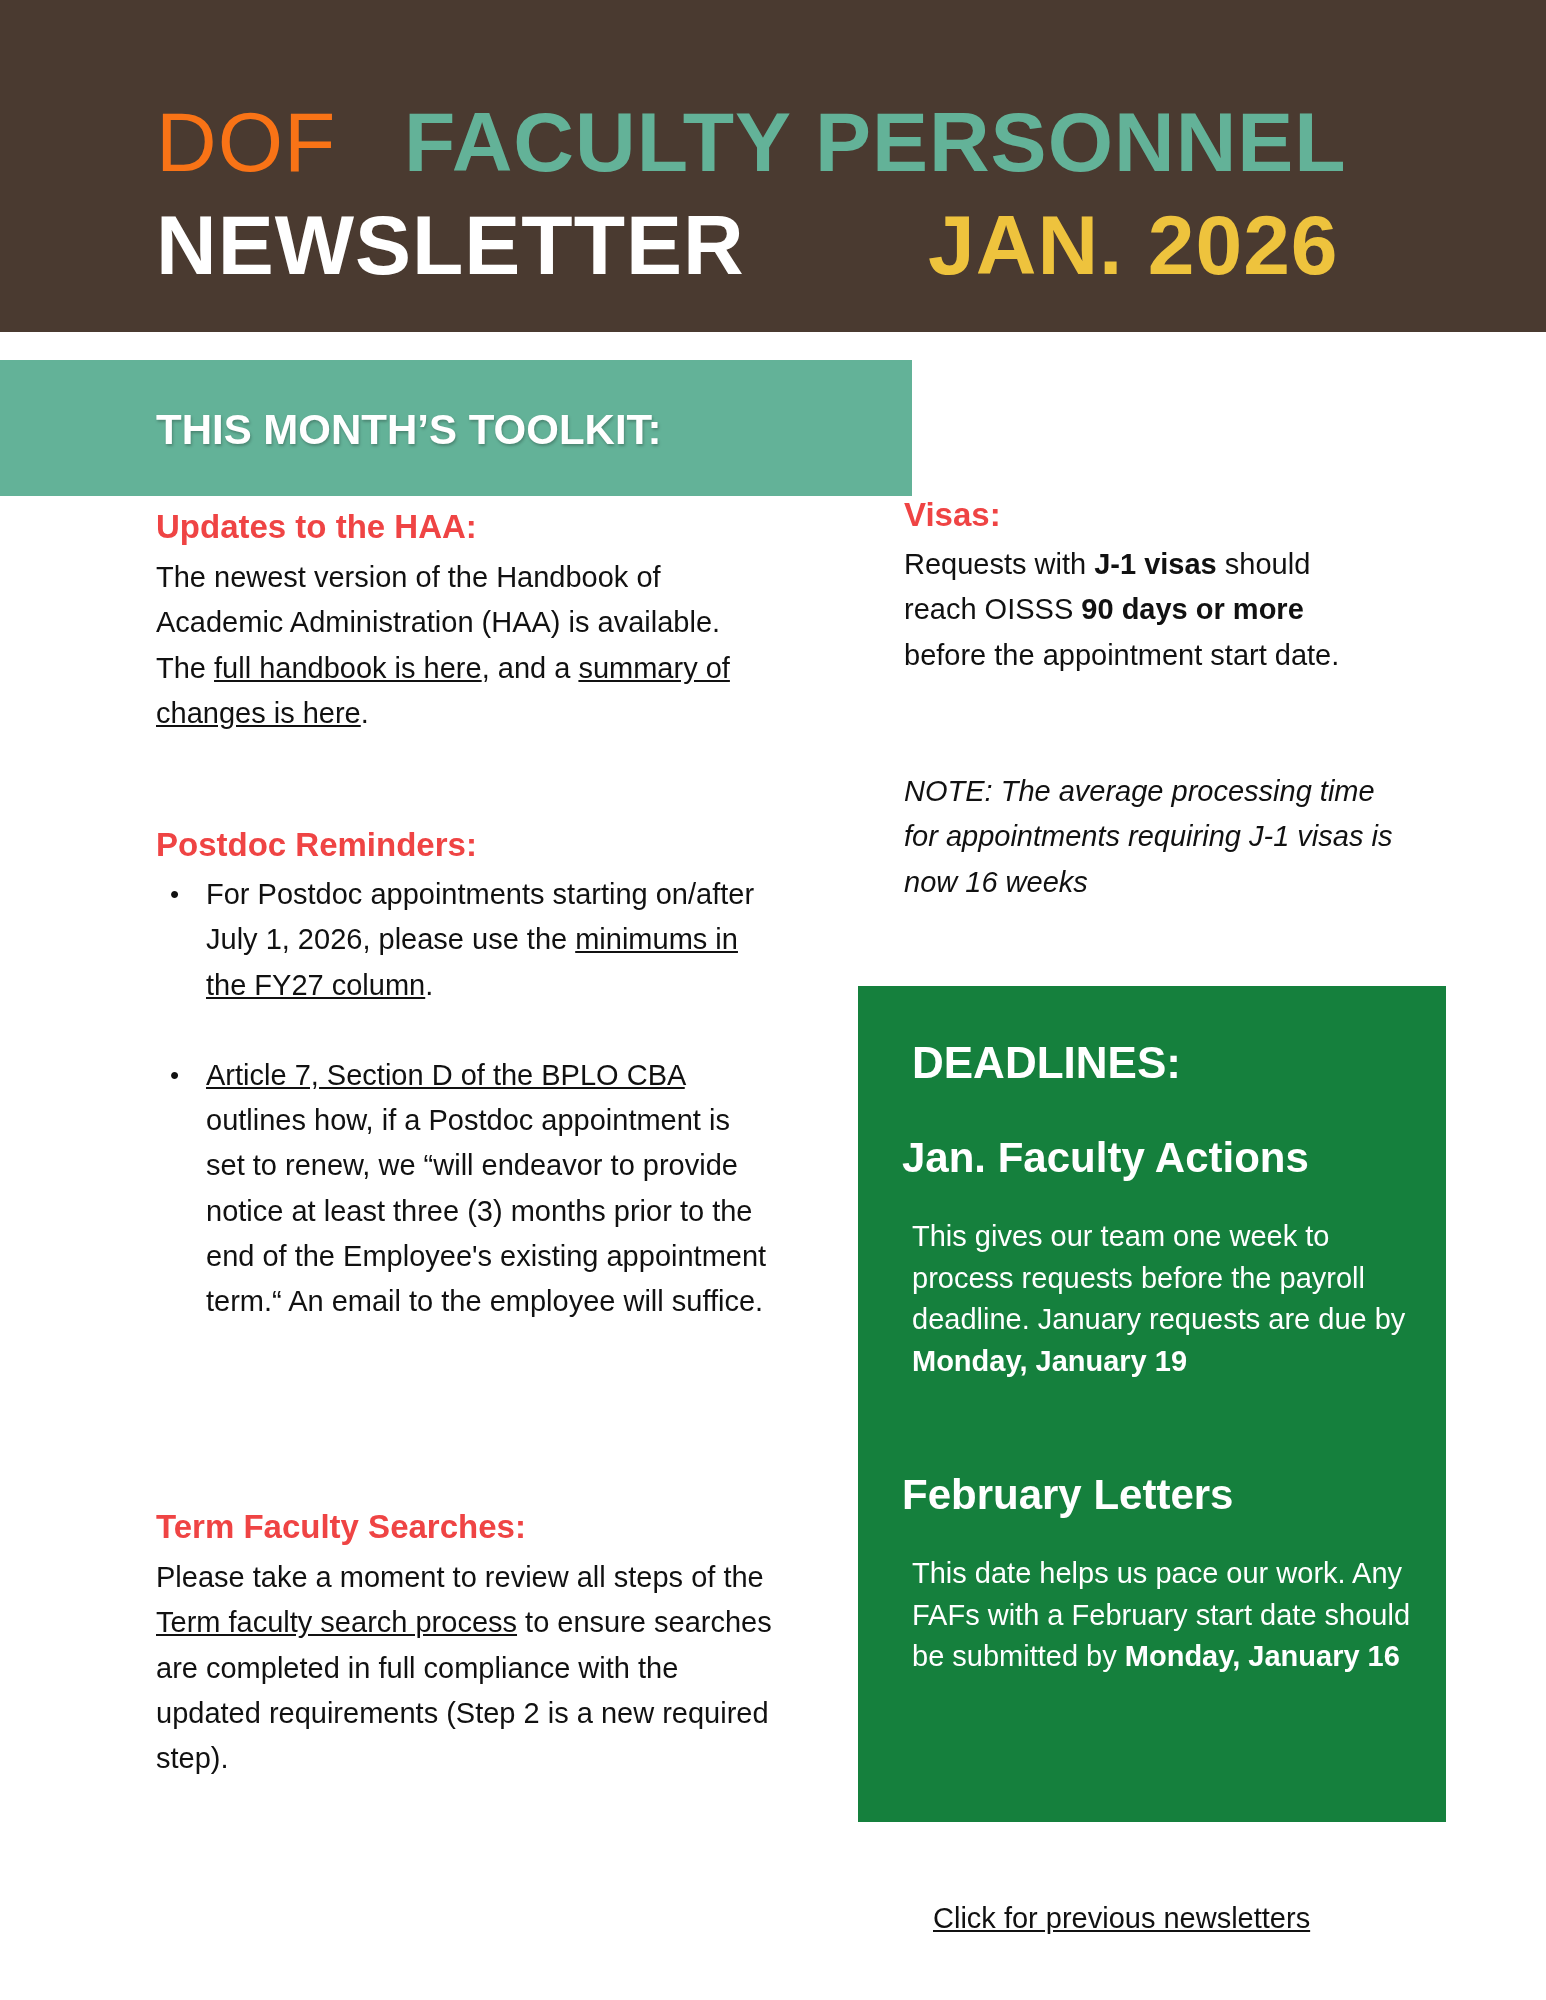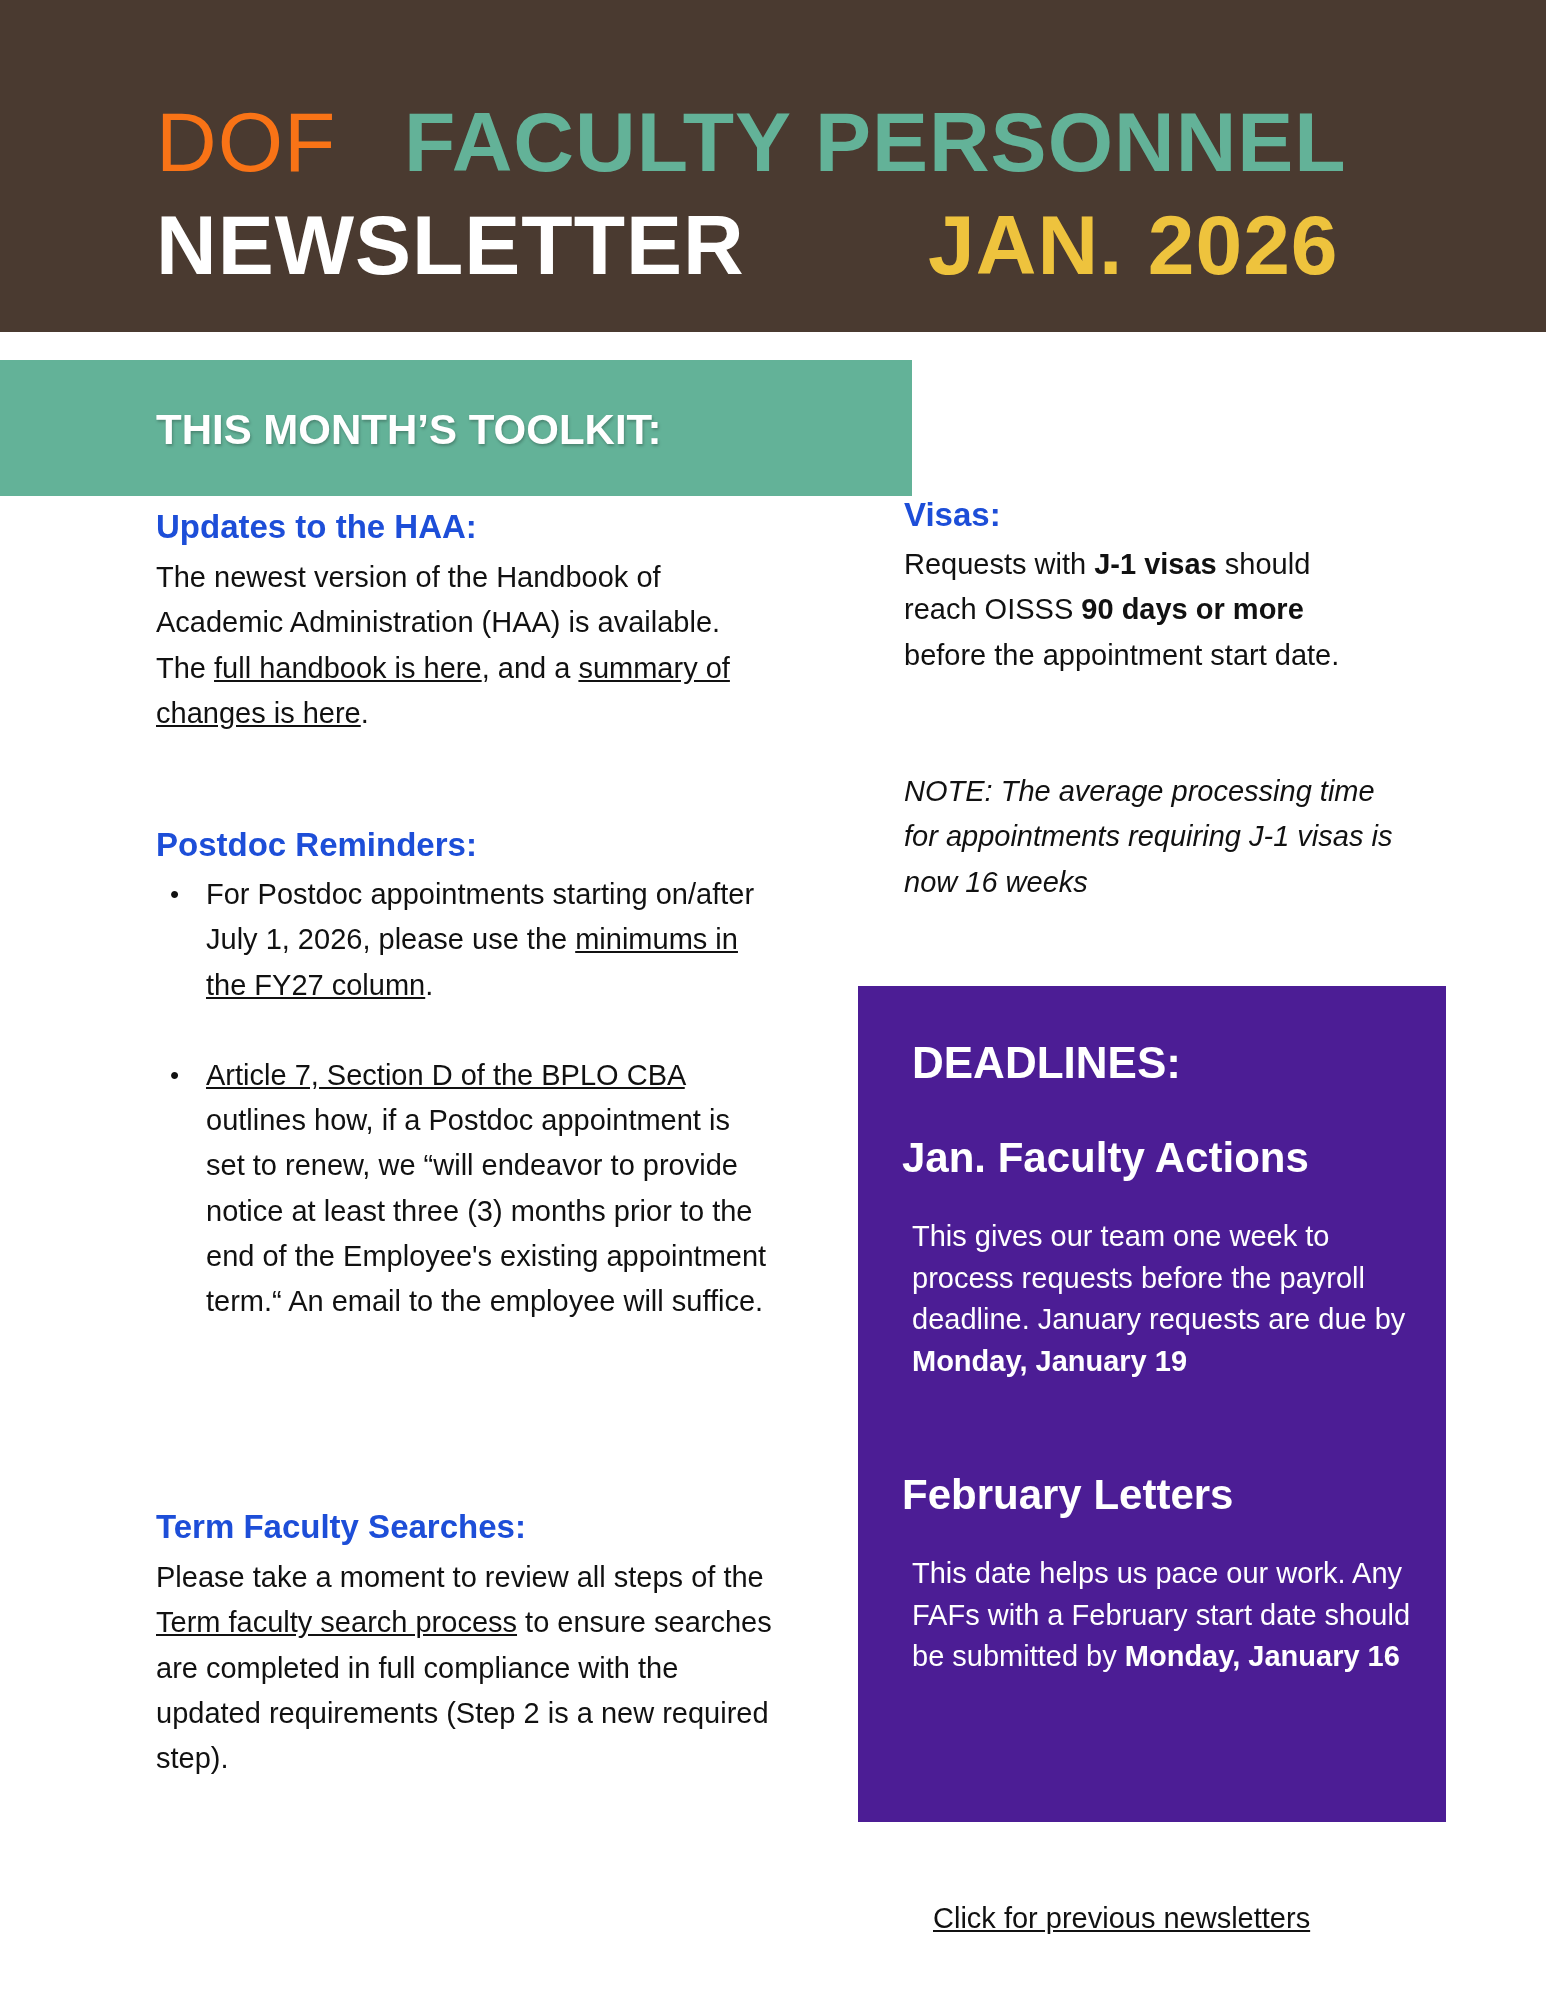--- a/index.html
+++ b/index.html
@@ -21,33 +21,33 @@
     .toolkit-bar {
       position: absolute; left: 0; top: 360px; width: 912px; height: 136px;
       background: #63b298;
     }
     .toolkit-title {
       position: absolute; left: 156px; top: 46px; color: #ffffff;
       font-size: 42px; font-weight: 700; white-space: nowrap;
       text-shadow: 1px 2px 3px rgba(0,0,0,0.25);
     }
 
-    .sec-h { position: absolute; font-size: 33px; font-weight: 700; color: #1d4ed8; white-space: nowrap; }
+    .sec-h { position: absolute; font-size: 33px; font-weight: 700; color: #ef4444; white-space: nowrap; }
     .para { position: absolute; font-size: 29px; line-height: 45.3px; color: #111; }
     .para b { font-weight: 700; }
     .link { color: #111; text-decoration: underline; cursor: pointer; text-align: right; }
 
     .bullets { position: absolute; left: 156px; top: 872px; width: 620px; margin: 0; padding: 0; list-style: none; }
     .bullets li { position: relative; padding-left: 50px; font-size: 29px; line-height: 45.3px; }
     .bullets li::before { content: "\2022"; position: absolute; left: 14px; top: 0; font-size: 26px; }
     .bullets li + li { margin-top: 45px; }
 
     .deadlines {
       position: absolute; left: 858px; top: 986px; width: 588px; height: 836px;
-      background: #4c1d95; color: #ffffff;
+      background: #15803d; color: #ffffff;
     }
     .dl-title { position: absolute; left: 54px; top: 52px; font-size: 44px; font-weight: 700; white-space: nowrap; }
     .dl-sub { position: absolute; left: 44px; font-size: 42px; font-weight: 700; white-space: nowrap; }
     .dl-para { position: absolute; left: 54px; width: 500px; font-size: 29px; line-height: 41.5px; color: #ffffff; }
     .dl-para b { font-weight: 700; }
 
     .prev-link {
       position: absolute; left: 933px; top: 1902px; font-size: 29px; color: #111;
       text-decoration: underline; white-space: nowrap; cursor: pointer;
     }

